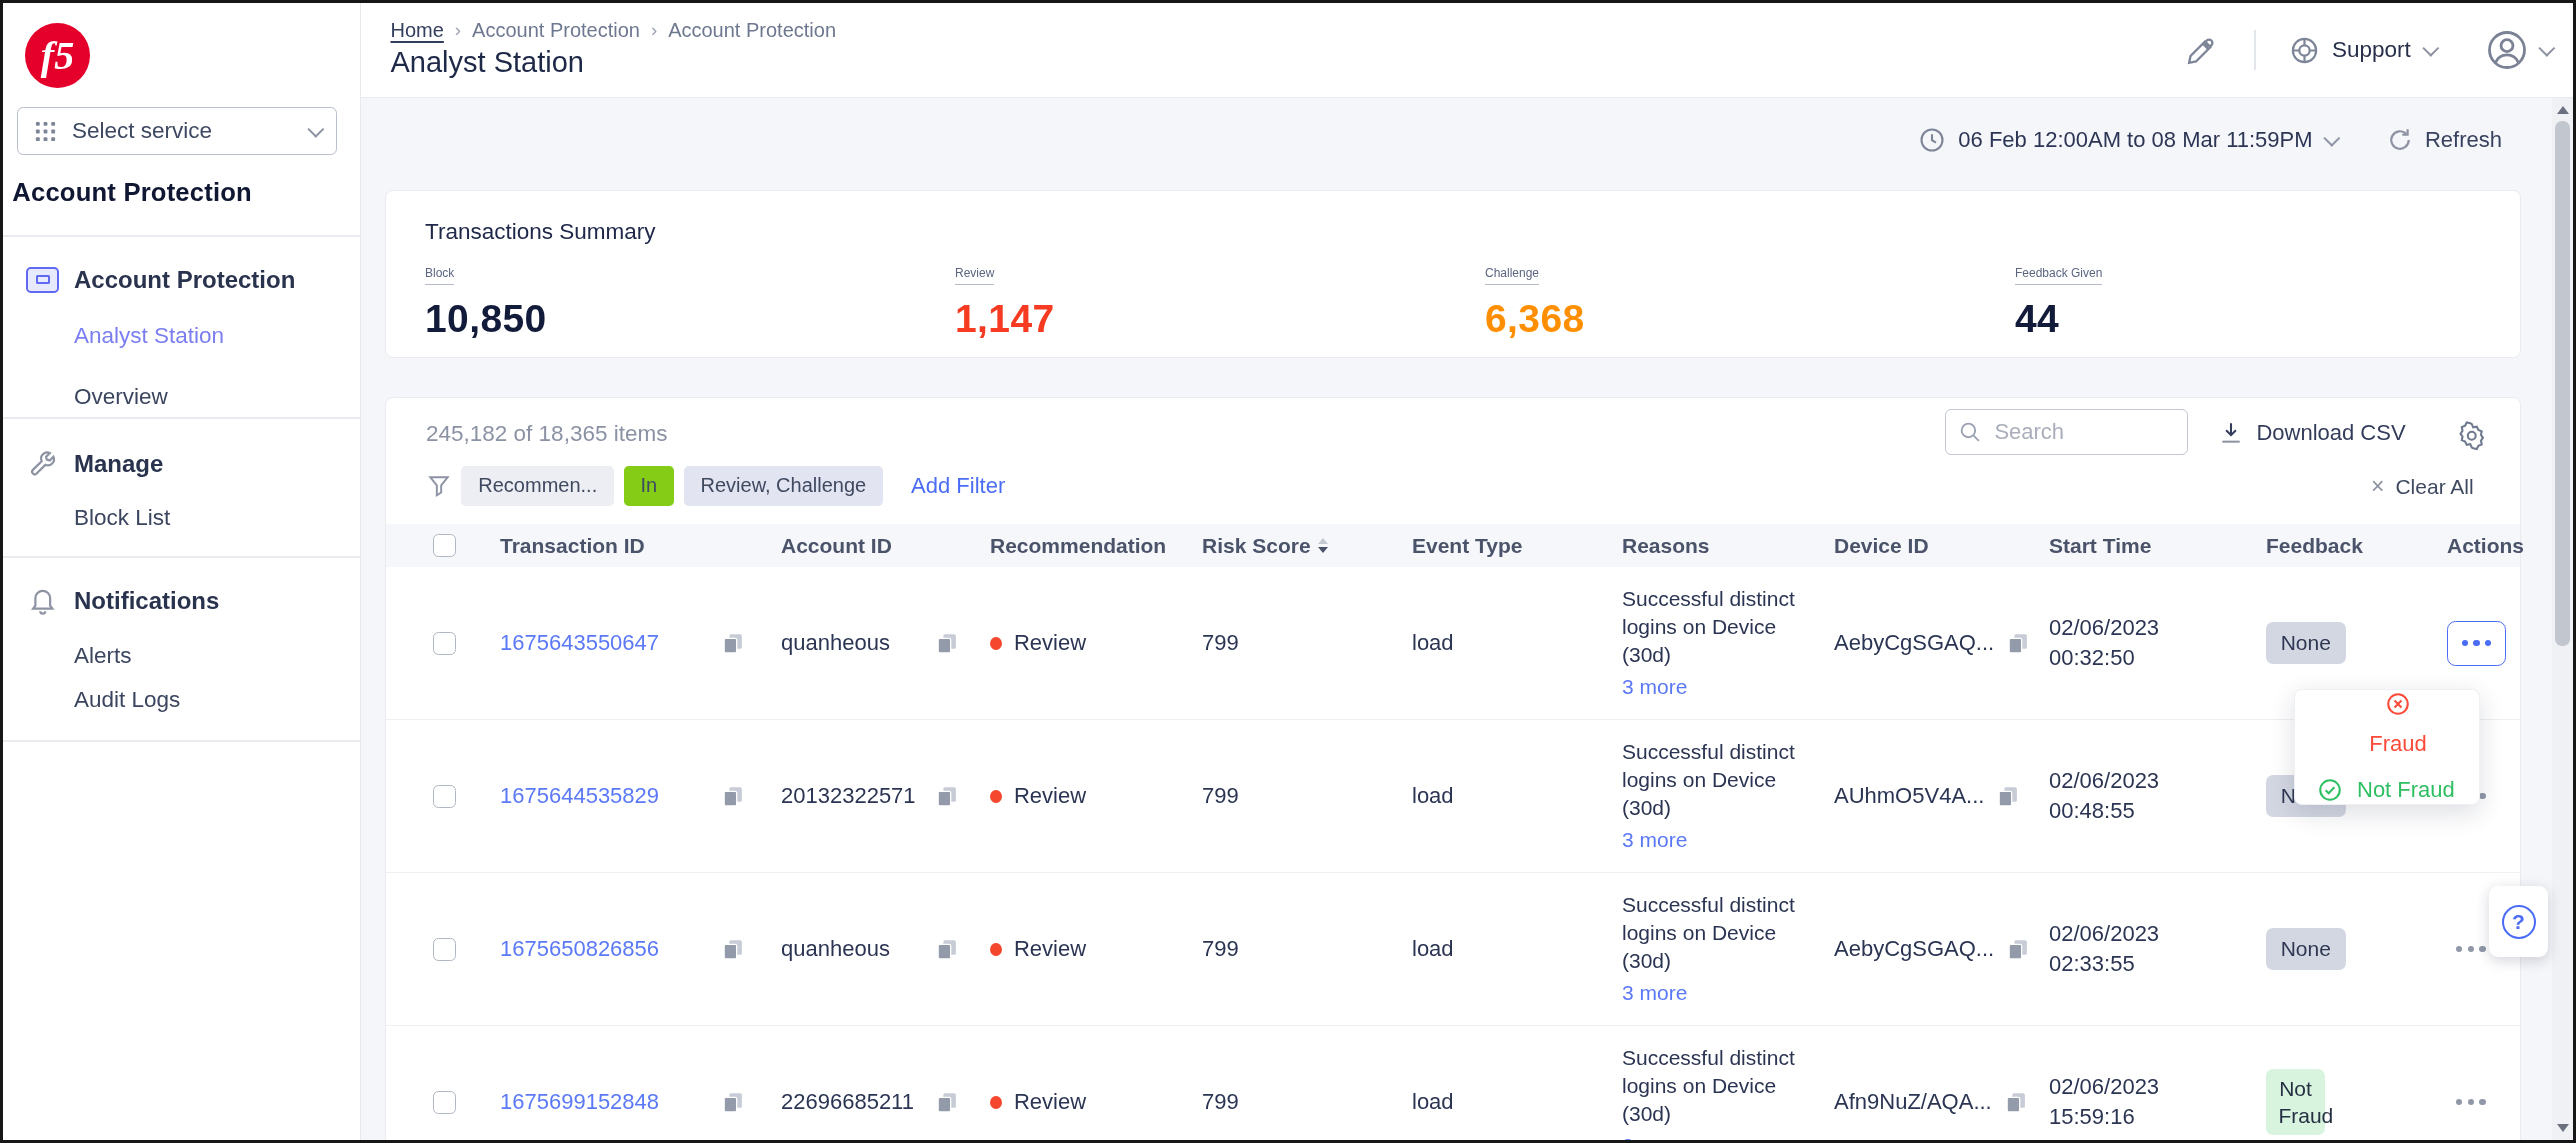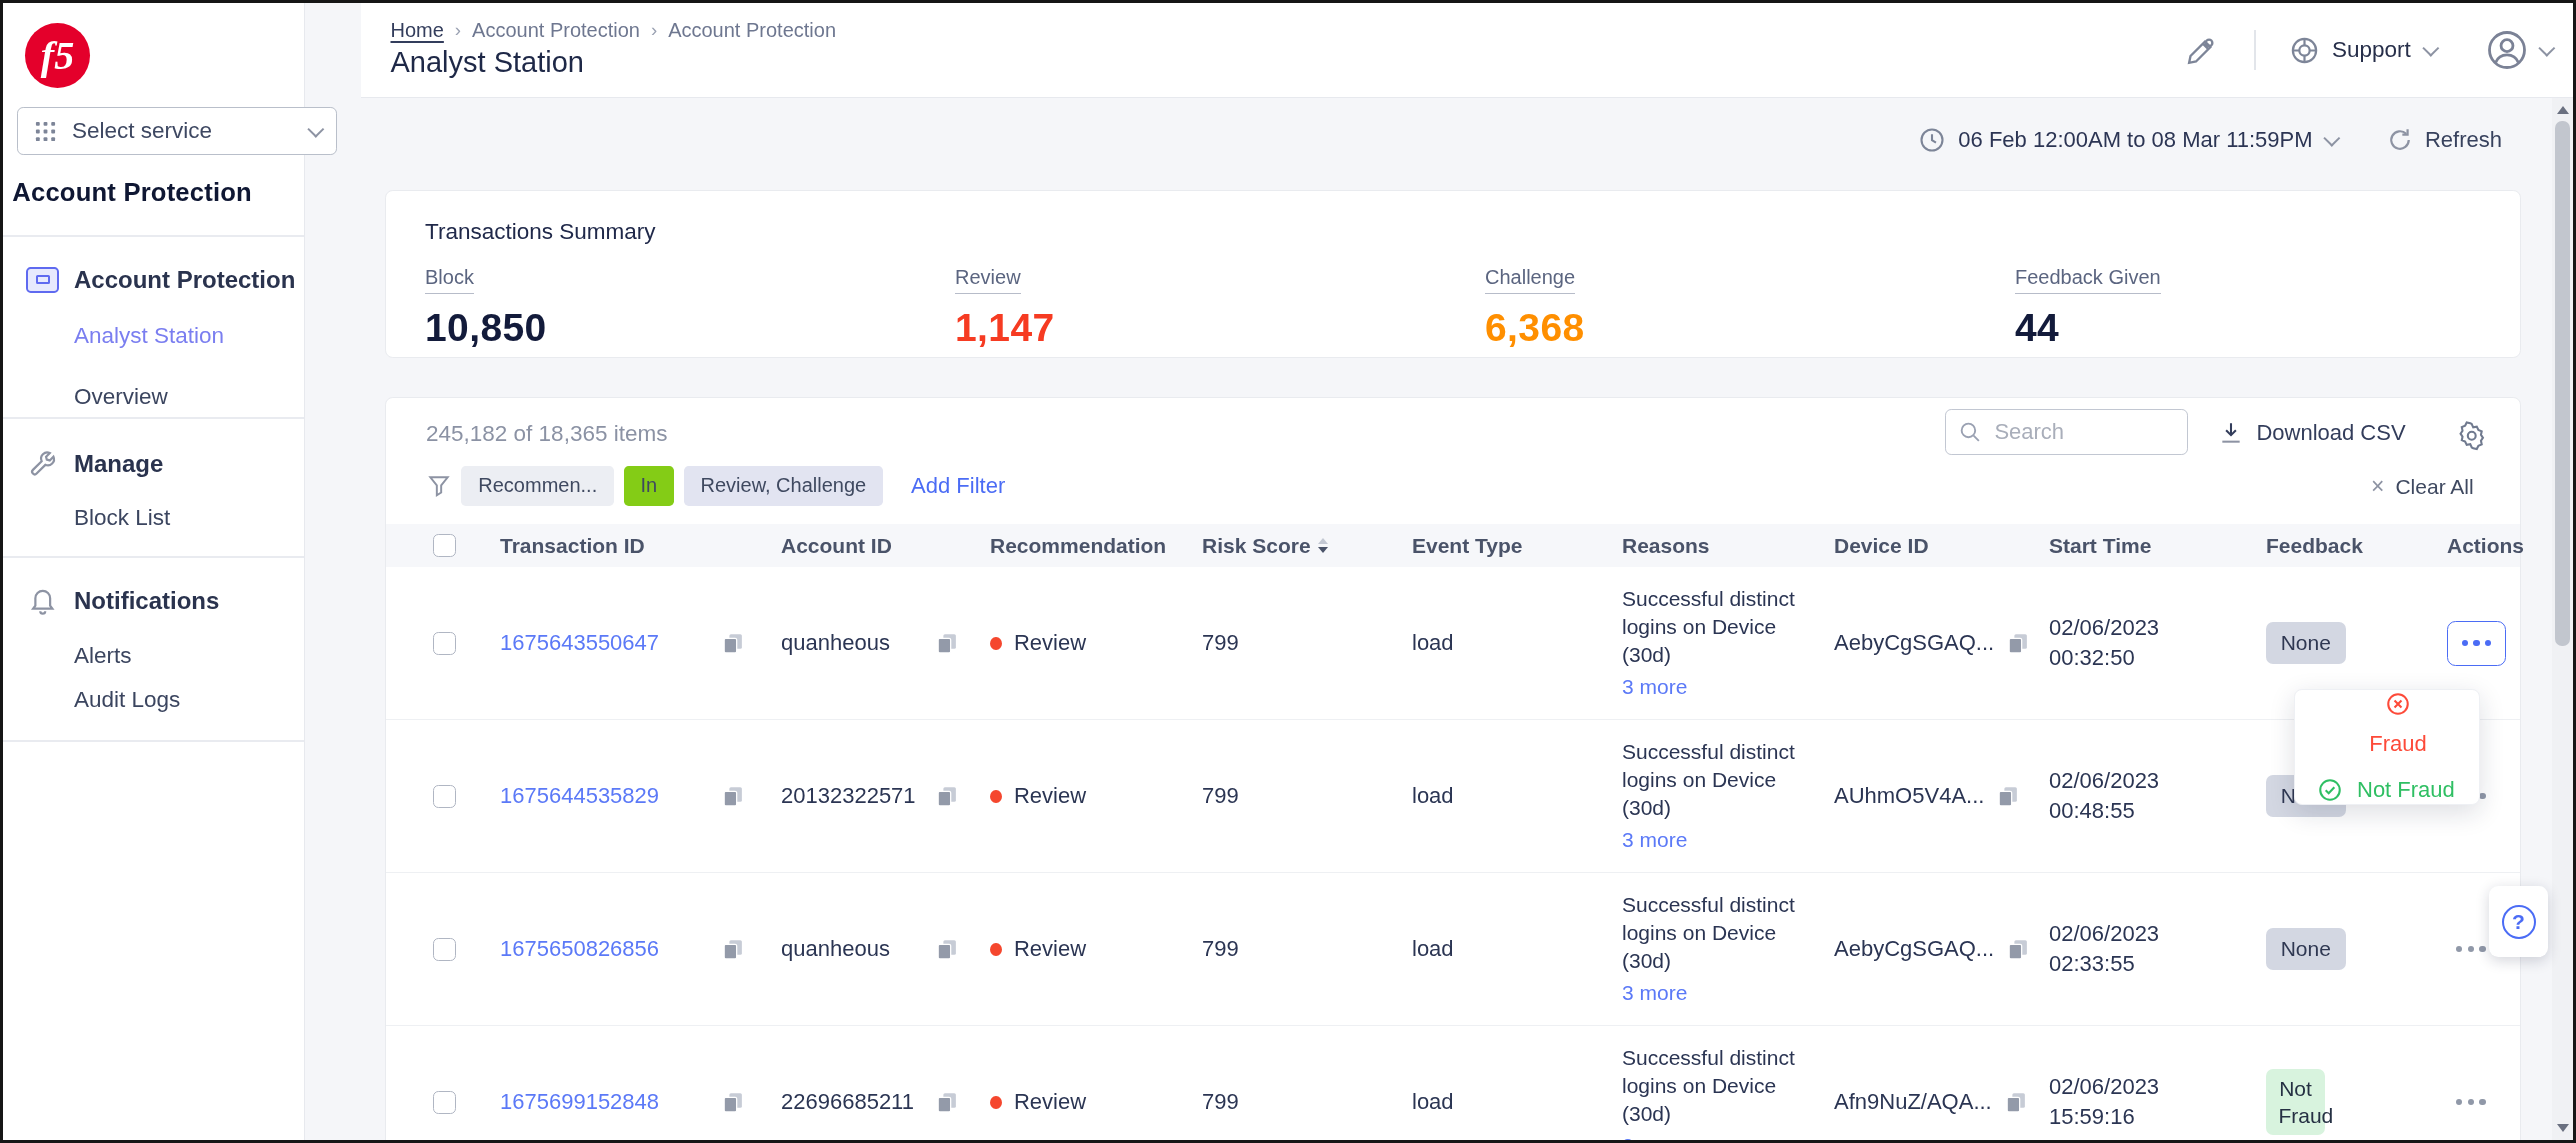--- a/index.html
+++ b/index.html
@@ -8,21 +8,21 @@
     font-family:"Liberation Sans", sans-serif;
     background:#f5f6f9;
     border:3.9px solid #161616;
     position:relative;
     overflow:hidden;
     color:#273150;
   }
   svg { display:block; }
 
   
-  .sidebar { position:absolute; left:0; top:0; width:302px; height:100%; background:#fff; border-right:1.6px solid #e7e9ee; z-index:5; }
+  .sidebar { position:absolute; left:0; top:0; width:358px; height:100%; background:#fff; border-right:1.6px solid #e7e9ee; z-index:5; }
   .logo { position:absolute; left:22px; top:20px; width:65px; height:65px; border-radius:50%; background:#e4002b; color:#fff; display:flex; align-items:center; justify-content:center; font-size:40px; font-weight:bold; font-style:italic; font-family:"Liberation Serif", serif; }
   .service-select { position:absolute; left:14px; top:104px; width:320px; height:48px; border:1.6px solid #b9bfca; border-radius:6.2px; background:#fff; display:flex; align-items:center; padding:0 15.5px; gap:15.5px; font-size:22.5px; color:#3e4862; cursor:pointer; }
   .service-select .chev { margin-left:auto; }
   .side-heading { position:absolute; left:9.3px; top:175px; font-size:25.6px; font-weight:bold; color:#0f1733; letter-spacing:0.2px; }
   .side-div { position:absolute; left:0; width:100%; height:1.6px; background:#e9ebf0; }
   .nav-row { position:absolute; left:0; width:100%; height:37px; display:flex; align-items:center; }
   .nav-row .nicon { position:absolute; left:23px; width:33px; display:flex; justify-content:center; }
   .nav-row .nlabel { position:absolute; left:71px; font-size:24px; font-weight:600; color:#2a334e; }
   .nav-sub { position:absolute; left:71px; font-size:22.5px; color:#3b455f; cursor:pointer; }
   .nav-sub.active { color:#7a7ef0; }
@@ -43,21 +43,21 @@
   
   .content { position:absolute; left:358px; top:95px; right:0; bottom:0; }
   .date-row { position:absolute; top:28px; right:71px; display:flex; align-items:center; font-size:22px; color:#2c3554; }
   .date-row .txt { margin:0 11px 0 12.4px; }
   .refresh-wrap { display:flex; align-items:center; gap:11px; margin-left:50px; color:#38425e; cursor:pointer; }
 
   .card { position:absolute; background:#fff; border:1.6px solid #e9ebef; border-radius:7.8px; }
   .summary-card { left:24px; top:92px; width:2136px; height:168px; }
   .summary-title { position:absolute; left:39px; top:28px; font-size:22.5px; color:#20294a; }
   .stats { position:absolute; left:39px; top:75px; display:grid; grid-template-columns:repeat(4,530px); }
-  .stat-label { display:inline-block; font-size:20px; color:#5b6580; border-bottom:1.6px solid #b7bcc9; padding-bottom:3.9px; cursor:pointer; }
+  .stat-label { display:inline-block; font-size:12px; color:#5b6580; border-bottom:1.6px solid #b7bcc9; padding-bottom:3.9px; cursor:pointer; }
   .stat-value { font-size:39px; font-weight:800; margin-top:12.4px; letter-spacing:0.4px; }
 
   .table-card { left:24px; top:299px; width:2136px; height:931px; border-radius:7.8px 7.8px 0 0; }
   .items-count { position:absolute; left:40px; top:23px; font-size:22.5px; color:#8b92a4; }
   .search-box { position:absolute; left:1559px; top:11px; width:243px; height:46px; border:1.6px solid #c2c7d2; border-radius:6.2px; display:flex; align-items:center; padding:0 12.4px; gap:11px; background:#fff; }
   .search-box input { border:none; outline:none; font-size:22px; color:#3e4862; width:171px; font-family:inherit; background:transparent; }
   .search-box input::placeholder { color:#a9aeba; }
   .download-wrap { position:absolute; left:1832px; top:22px; display:flex; align-items:center; gap:12.4px; font-size:22px; color:#333d5b; cursor:pointer; }
   .gear-wrap { position:absolute; left:2071px; top:23px; cursor:pointer; }
   .filter-row { position:absolute; left:40px; top:68px; height:39px; display:flex; align-items:center; gap:9.3px; }

